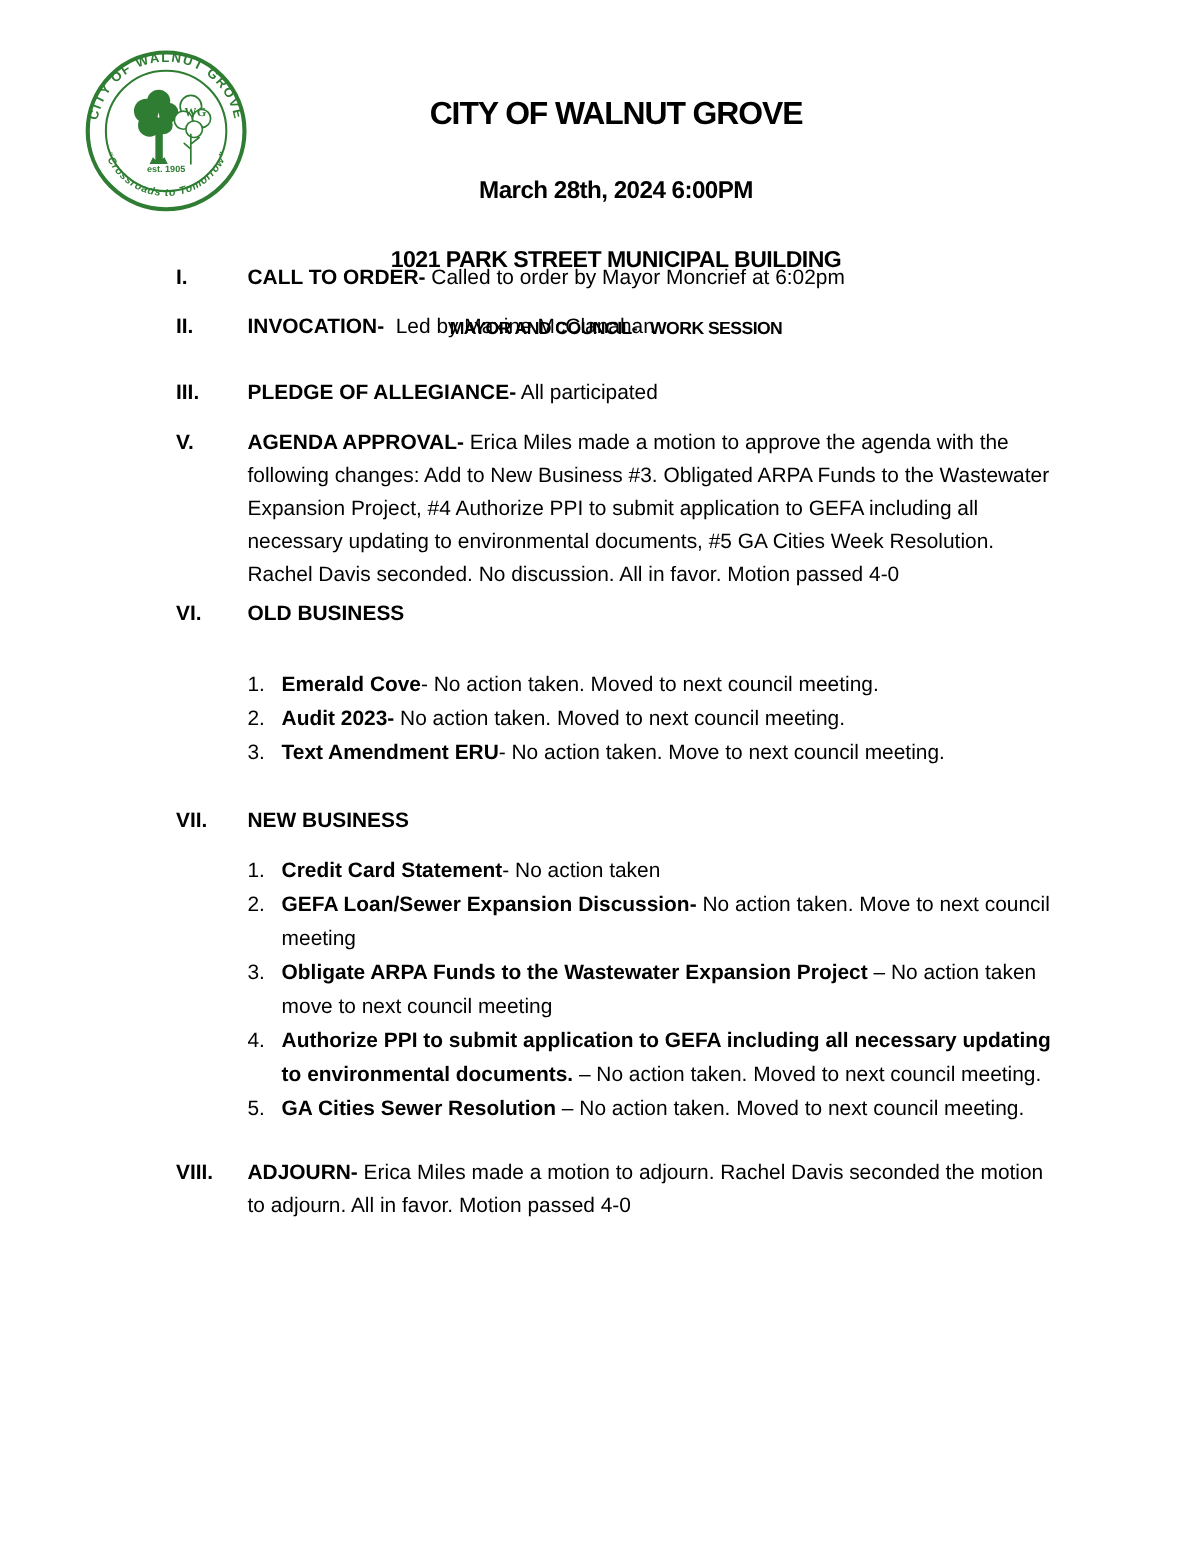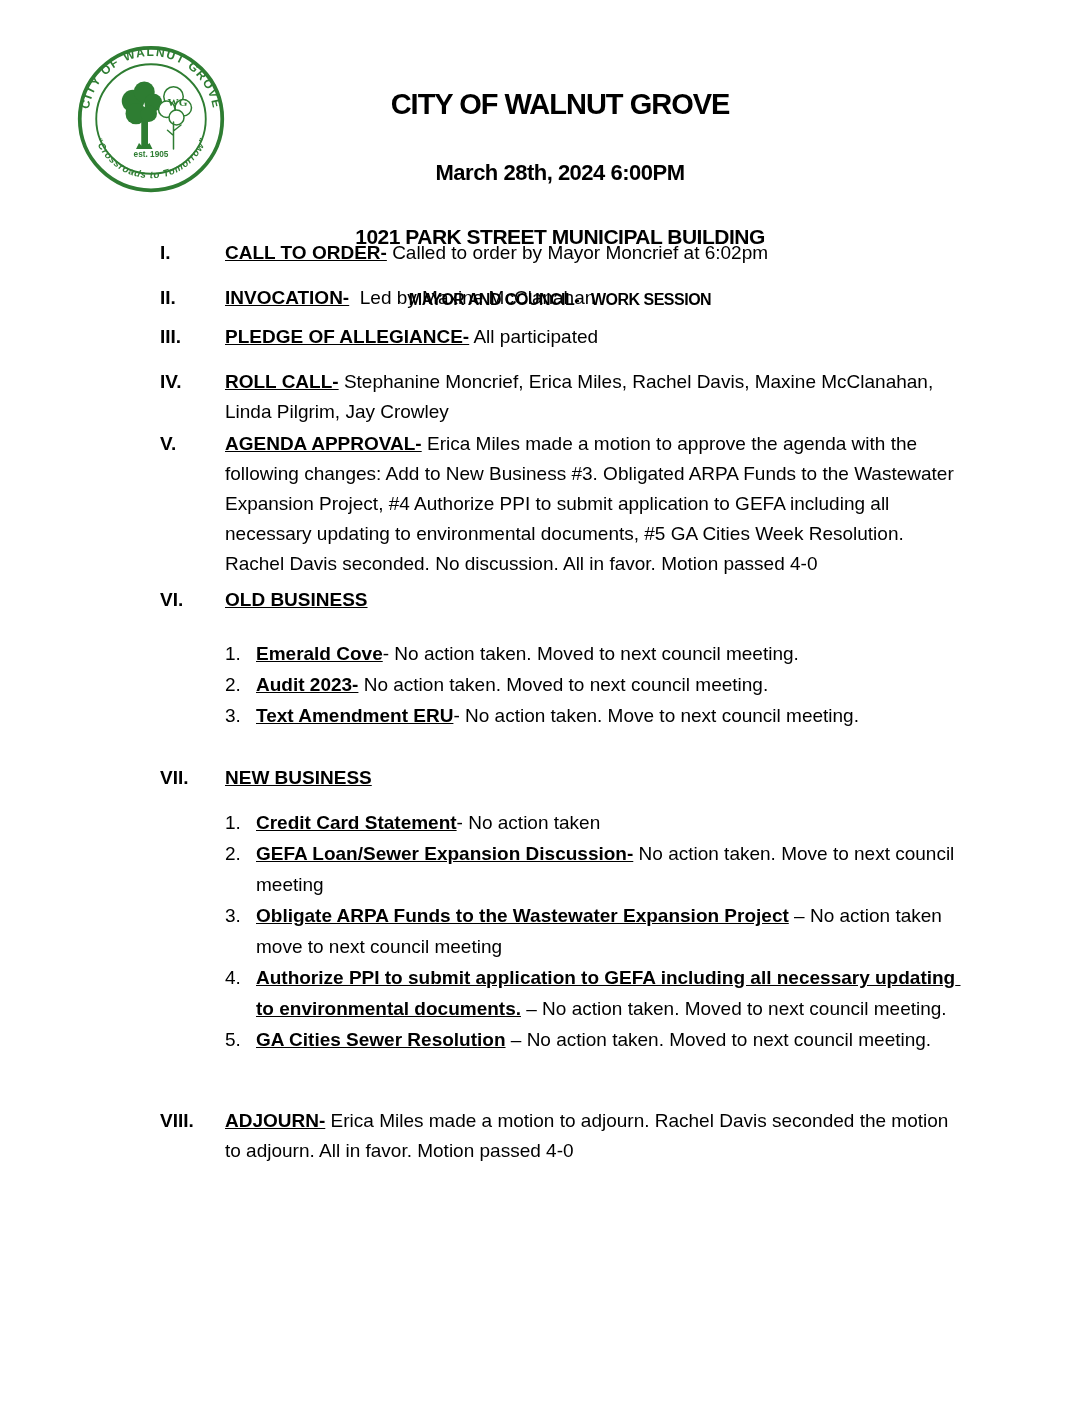--- a/index.html
+++ b/index.html
@@ -20,33 +20,33 @@
   .title-main{font-size:29px;line-height:36px;letter-spacing:-1px;}
   .title-date{font-size:22px;line-height:29px;letter-spacing:-0.5px;text-align:center;}
   .title-addr{font-size:21px;line-height:27px;letter-spacing:-0.5px;}
   .title-sess{font-size:16px;line-height:27px;letter-spacing:-0.5px;}
 
   
   .agenda{position:absolute;left:160px;top:238px;width:810px;font-size:19px;line-height:30px;}
   .row{display:flex;}
   .numeral{width:65px;flex-shrink:0;font-weight:bold;}
   .content{width:740px;white-space:pre-wrap;}
-  .b{font-weight:bold;text-decoration:underline;}
+  .b{font-weight:bold;}
   .sublist{margin-left:65px;}
   .subrow{display:flex;line-height:31px;}
   .subnum{width:31px;flex-shrink:0;}
   .subcontent{width:712px;white-space:pre-wrap;}
 
   .mb15{margin-bottom:15px;}
-  .mb17{margin-bottom:9px;}
+  .mb17{margin-bottom:30px;}
   .mb2{margin-bottom:2px;}
   .mb6{margin-bottom:6px;}
-  .mb16{margin-bottom:23px;}
+  .mb16{margin-bottom:33px;}
   .mb14{margin-bottom:14px;margin-top:32px;}
-  .mt33{margin-top:51px;}
+  .mt33{margin-top:28px;}
 </style>
 </head>
 <body>
 
 <div class="page">
 
   <div class="logo">
     <svg viewBox="0 0 200 200" width="158" height="150">
       <circle cx="100" cy="100" r="95" fill="none" stroke="#2e7d32" stroke-width="5"></circle>
       <circle cx="100" cy="100" r="73" fill="none" stroke="#2e7d32" stroke-width="2.5"></circle>
@@ -100,24 +100,20 @@
     <div class="row mb17">
       <div class="numeral">II.</div>
       <div class="content"><span class="b">INVOCATION-</span><span>  Led by Maxine McClanahan</span></div>
     </div>
 
     <div class="row mb15">
       <div class="numeral">III.</div>
       <div class="content"><span class="b">PLEDGE OF ALLEGIANCE-</span><span> All participated</span></div>
     </div>
 
-    <div class="row mb2">
-      <div class="numeral">IV.</div>
-      <div class="content"><span class="b">ROLL CALL-</span><span> Stephanine Moncrief, Erica Miles, Rachel Davis, Maxine McClanahan, Linda Pilgrim, Jay Crowley</span></div>
-    </div>
 
     <div class="row mb6">
       <div class="numeral">V.</div>
       <div class="content"><span class="b">AGENDA APPROVAL-</span><span> Erica Miles made a motion to approve the agenda with the following changes: Add to New Business #3. Obligated ARPA Funds to the Wastewater Expansion Project, #4 Authorize PPI to submit application to GEFA including all necessary updating to environmental documents, #5 GA Cities Week Resolution. Rachel Davis seconded. No discussion. All in favor. Motion passed 4-0</span></div>
     </div>
 
     <div class="row mb16">
       <div class="numeral">VI.</div>
       <div class="content"><span class="b">OLD BUSINESS</span></div>
     </div>

